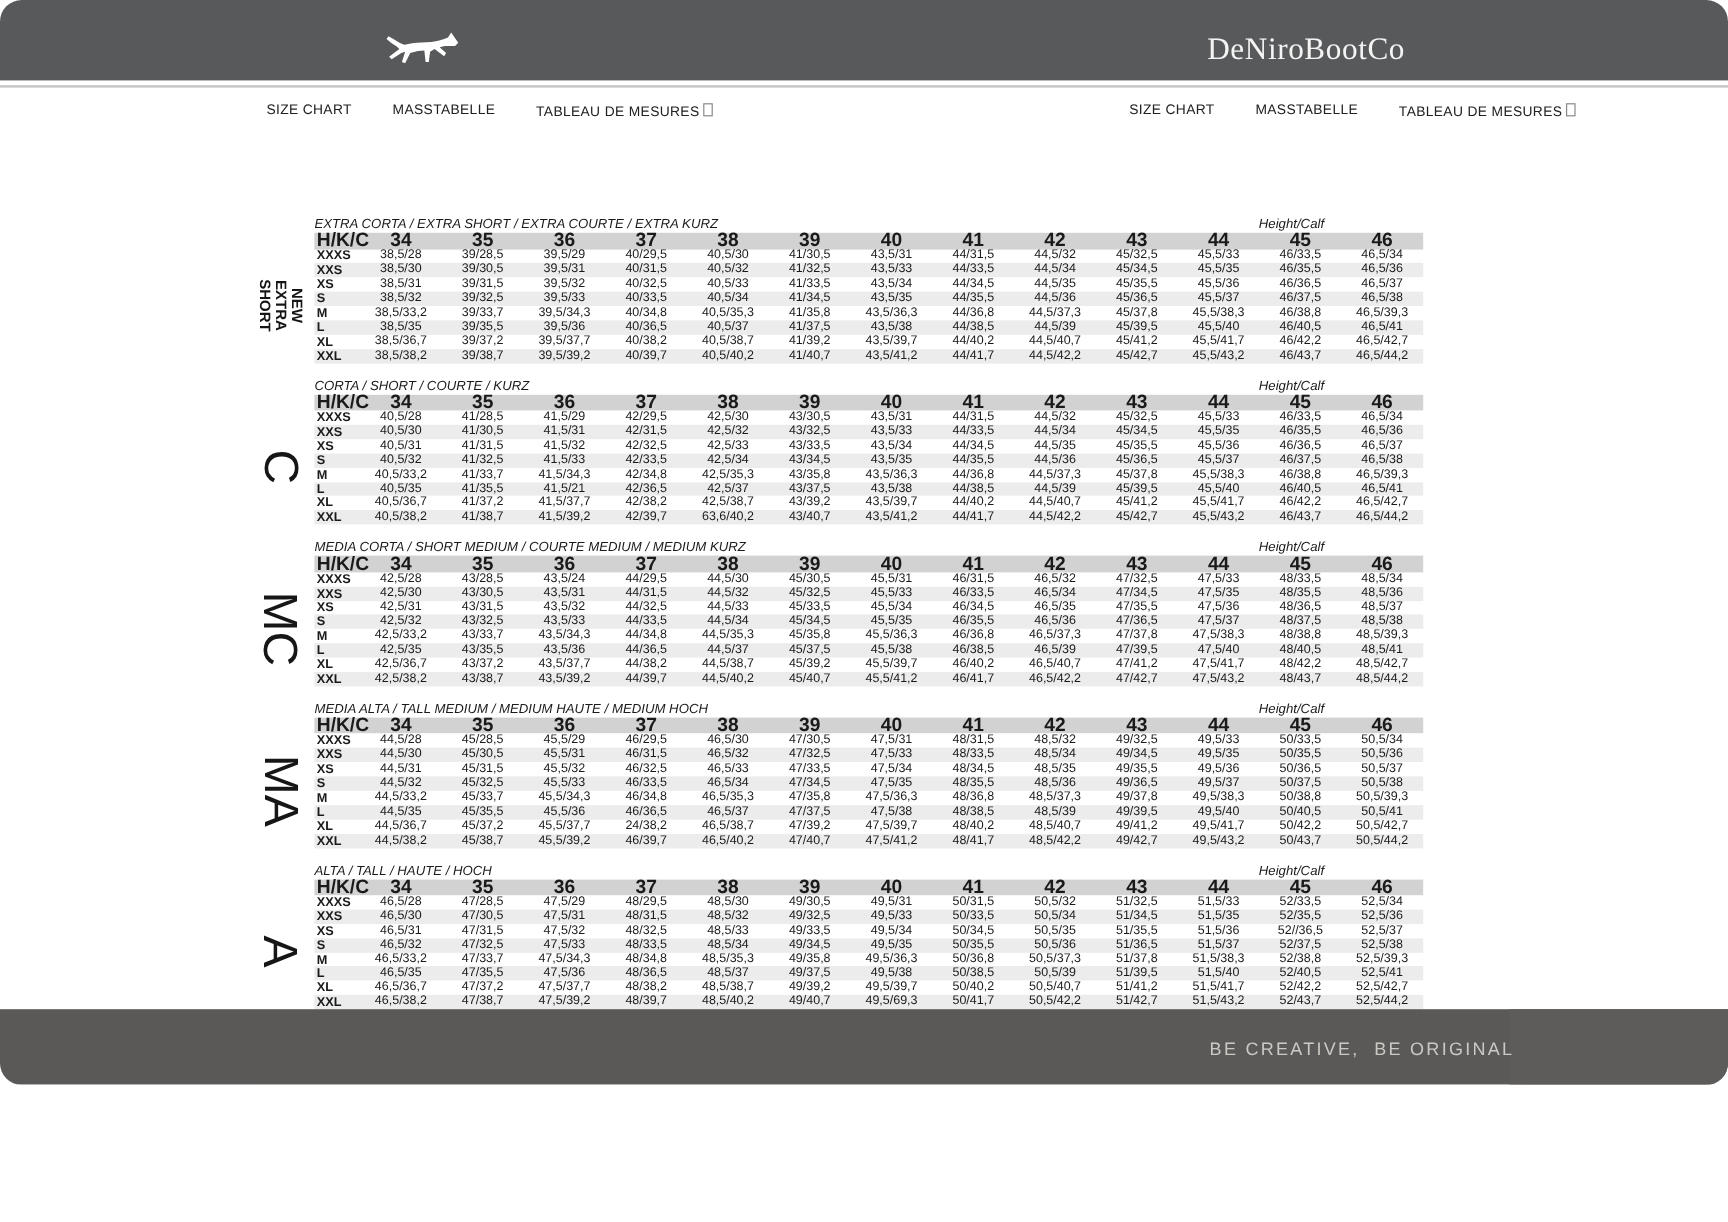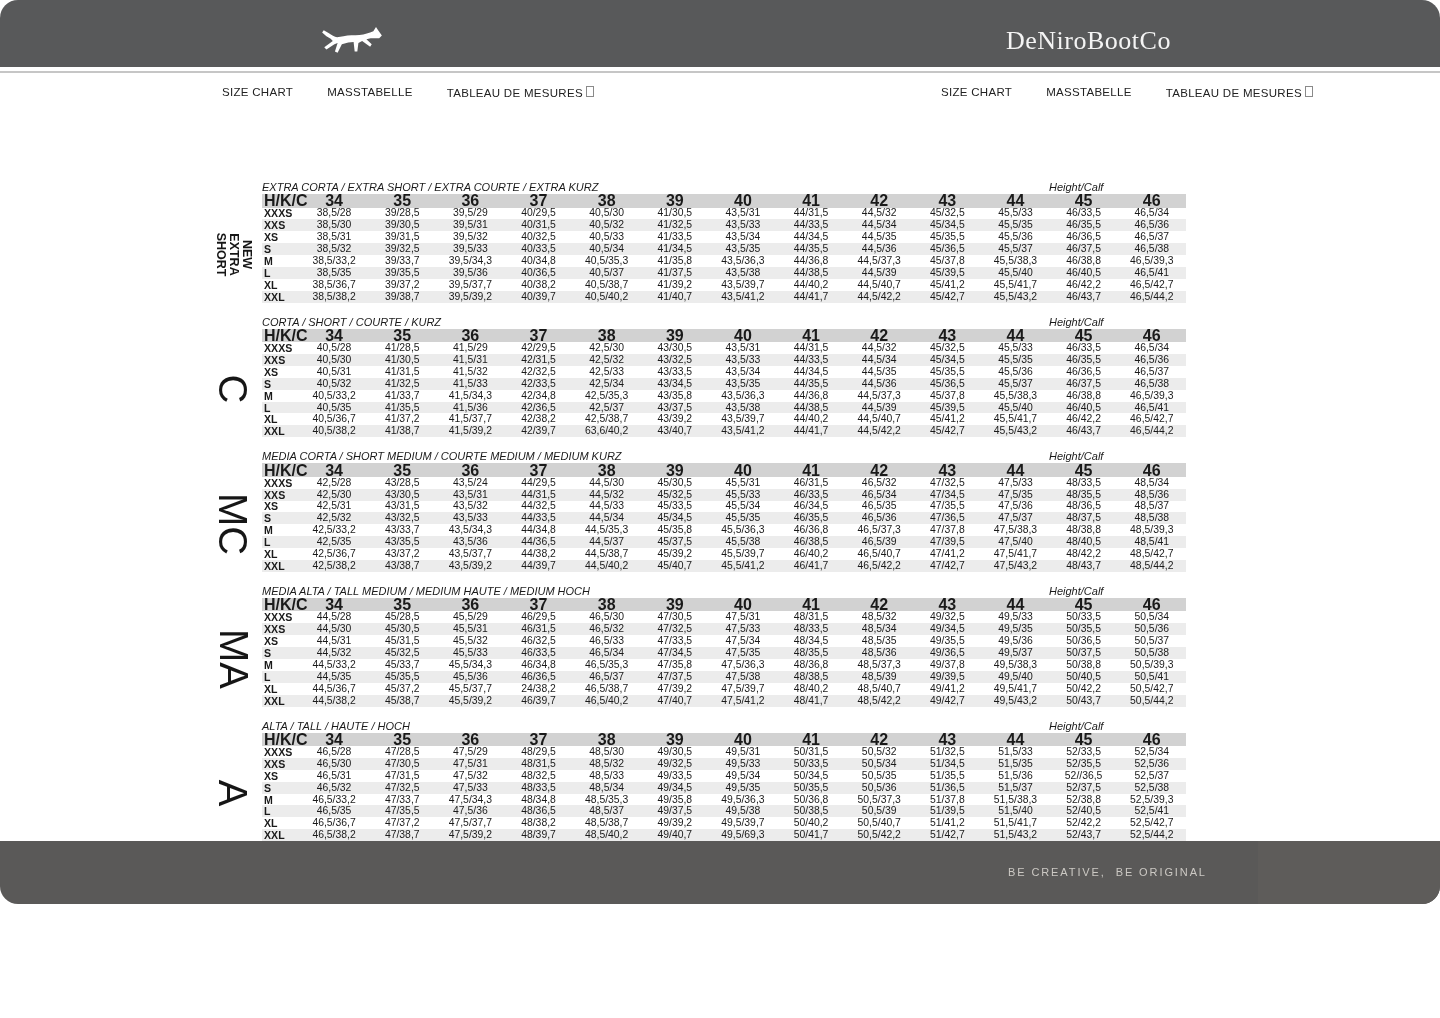--- a/index.html
+++ b/index.html
@@ -36,21 +36,21 @@
   .t-head { display:flex; background:#d2d2d2; height:13.5px; align-items:center; font-weight:bold; font-size:16px; line-height:11px; }
   .c-label { width:38px; padding-left:2px; box-sizing:border-box; font-weight:bold; text-align:left; }
   .c-size { width:68.15px; text-align:center; }
   .t-r { display:flex; height:11.9px; align-items:center; font-size:10.4px; line-height:10px; }
   .t-r:nth-child(even) { background:#ececec; }
   .t-r .c-label { font-size:10.6px; }
 
   
   .botbar { position:absolute; left:0; bottom:0; width:1440px; height:63px; background:#5a5958; }
   .botbar-right { position:absolute; right:0; top:0; width:182px; height:63px; background:#5e5c5a; }
-  .tagline { position:absolute; left:1008px; top:25px; font-size:11px; letter-spacing:1.9px; color:#ccc9c4; white-space:pre; }
+  .tagline { position:absolute; left:1008px; top:25px; font-size:15px; letter-spacing:1.9px; color:#ccc9c4; white-space:pre; }
 </style>
 </head>
 <body>
 
 <div class="sheet">
 
   <div class="topbar">
     <svg class="logo-horse" viewBox="0 0 120 70" aria-hidden="true">
       <path fill="#ffffff" d="M116,23 L109,13 L105,7 L100,15 C92,18 84,21 74,22 C64,23 54,22 44,24 L32,26 C27,25 22,22 16,18 L7,13 L4,17 L12,24 L20,29 L24,33 L8,45 L12,49 L27,39 L33,37 L28,53 L33,55 L41,39 L53,36 L63,35 L65,53 L70,53 L72,37 L79,33 L94,44 L97,39 L87,30 L95,28 L104,28 L111,28 Z"></path>
     </svg>
@@ -324,21 +324,21 @@
               <div class="c-size">44,5/37,3</div>
               <div class="c-size">45/37,8</div>
               <div class="c-size">45,5/38,3</div>
               <div class="c-size">46/38,8</div>
               <div class="c-size">46,5/39,3</div>
             </div>
             <div class="t-r">
               <div class="c-label">L</div>
               <div class="c-size">40,5/35</div>
               <div class="c-size">41/35,5</div>
-              <div class="c-size">41,5/36</div>
+              <div class="c-size">41,5/21</div>
               <div class="c-size">42/36,5</div>
               <div class="c-size">42,5/37</div>
               <div class="c-size">43/37,5</div>
               <div class="c-size">43,5/38</div>
               <div class="c-size">44/38,5</div>
               <div class="c-size">44,5/39</div>
               <div class="c-size">45/39,5</div>
               <div class="c-size">45,5/40</div>
               <div class="c-size">46/40,5</div>
               <div class="c-size">46,5/41</div>

